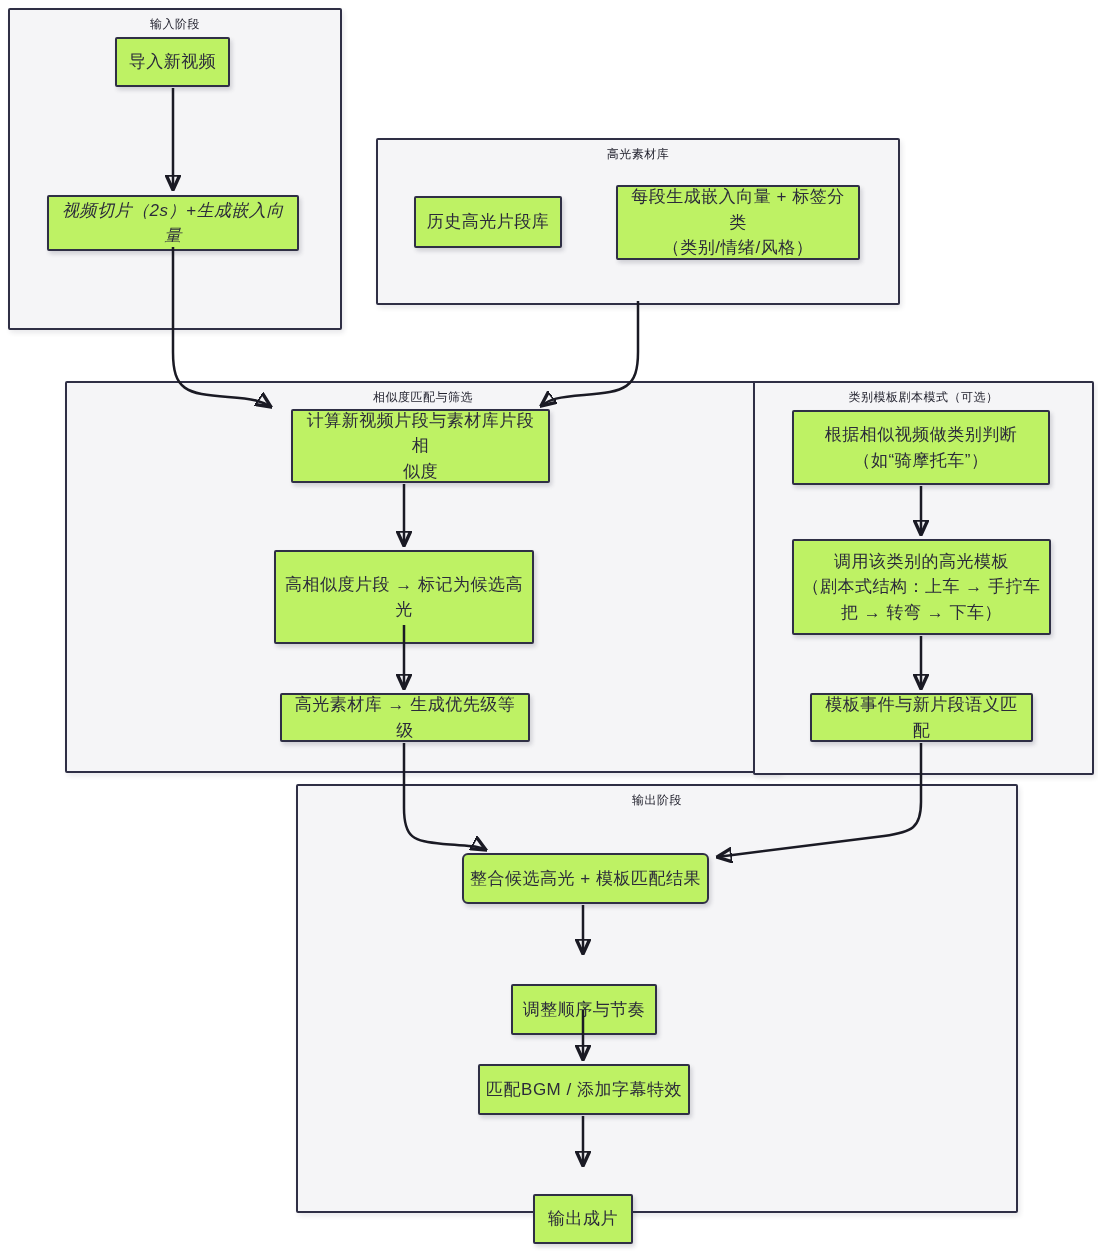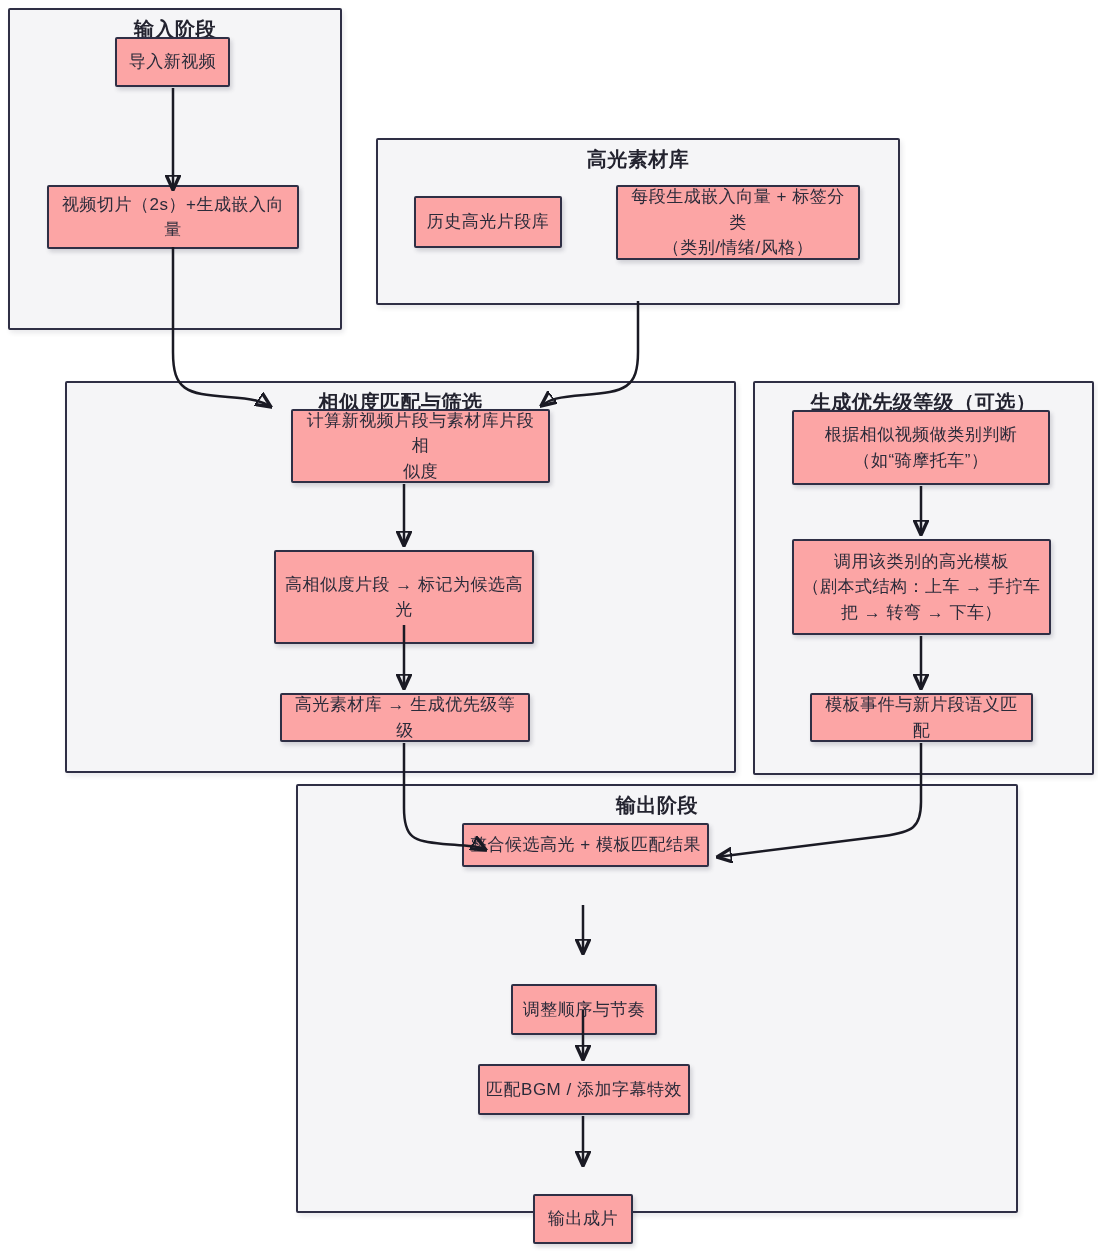--- a/index.html
+++ b/index.html
@@ -15,29 +15,29 @@
     background:#f5f5f7;
     border:2px solid #2f2f45;
     border-radius:2px;
     box-shadow:2px 3px 5px rgba(40,40,60,0.10);
     z-index:1;
   }
   .container-title{
     position:absolute;
     left:0;right:0;top:6px;
     text-align:center;
-    font-size:20px;
-    font-weight:700;
+    font-size:12px;
+    font-weight:400;
     letter-spacing:0.5px;
     color:#23232f;
     z-index:3;
   }
   .node{
     position:absolute;
-    background:#fca5a5;
+    background:#bef264;
     border:2px solid #2f2f45;
     border-radius:2px;
     box-shadow:2px 3px 4px rgba(40,40,60,0.18);
     display:flex;
     align-items:center;
     justify-content:center;
     text-align:center;
     font-size:17px;
     font-weight:500;
     letter-spacing:0.5px;
@@ -61,52 +61,52 @@
     stroke-width:2.5;
   }
 </style>
 </head>
 <body>
 
 <div class="container" style="left:8px;top:8px;width:330px;height:318px;">
   <div class="container-title">输入阶段</div>
 </div>
 <div class="node" style="left:115px;top:37px;width:115px;height:50px;">导入新视频</div>
-<div class="node" style="left:47px;top:185px;width:252px;height:64px;">视频切片（2s）+生成嵌入向量</div>
+<div class="node" style="left:47px;top:195px;width:252px;height:56px;font-style:italic;">视频切片（2s）+生成嵌入向量</div>
 
 <div class="container" style="left:376px;top:138px;width:520px;height:163px;">
   <div class="container-title">高光素材库</div>
 </div>
 <div class="node" style="left:414px;top:196px;width:148px;height:52px;">历史高光片段库</div>
 <div class="node" style="left:616px;top:185px;width:244px;height:75px;">每段生成嵌入向量 + 标签分类
 （类别/情绪/风格）</div>
 
-<div class="container" style="left:65px;top:381px;width:667px;height:388px;">
+<div class="container" style="left:65px;top:381px;width:667px;height:388px;padding-left:45px;">
   <div class="container-title">相似度匹配与筛选</div>
 </div>
 <div class="node" style="left:275px;top:409px;width:259px;height:74px;margin-left:16px;">计算新视频片段与素材库片段相
 似度</div>
 <div class="node" style="left:274px;top:550px;width:260px;height:94px;">高相似度片段 → 标记为候选高
 光</div>
 <div class="node" style="left:280px;top:693px;width:250px;height:49px;">高光素材库 → 生成优先级等级</div>
 
 <div class="container" style="left:753px;top:381px;width:337px;height:390px;">
-  <div class="container-title">生成优先级等级（可选）</div>
+  <div class="container-title">类别模板剧本模式（可选）</div>
 </div>
 <div class="node" style="left:792px;top:410px;width:258px;height:75px;">根据相似视频做类别判断
 （如“骑摩托车”）</div>
 <div class="node" style="left:792px;top:539px;width:259px;height:96px;">调用该类别的高光模板
 （剧本式结构：上车 → 手拧车
 把 → 转弯 → 下车）</div>
 <div class="node" style="left:810px;top:693px;width:223px;height:49px;">模板事件与新片段语义匹配</div>
 
 <div class="container" style="left:296px;top:784px;width:718px;height:425px;">
   <div class="container-title">输出阶段</div>
 </div>
-<div class="node" style="left:462px;top:823px;width:247px;height:44px;">整合候选高光 + 模板匹配结果</div>
+<div class="node" style="left:462px;top:853px;width:247px;height:51px;border-radius:6px;">整合候选高光 + 模板匹配结果</div>
 <div class="node" style="left:511px;top:958px;width:146px;height:51px;margin-top:26px;">调整顺序与节奏</div>
 <div class="node" style="left:478px;top:1064px;width:212px;height:51px;">匹配BGM / 添加字幕特效</div>
 <div class="node" style="left:533px;top:1170px;width:100px;height:50px;margin-top:24px;">输出成片</div>
 
 <svg class="wires" viewBox="0 0 1098 1258">
   <defs>
     <marker id="ah" viewBox="0 0 12 12" refX="11" refY="6" markerWidth="6.5" markerHeight="6.5" orient="auto">
       <path d="M0,1 L11,6 L0,11 Z" fill="#1a1a24" stroke="none"></path>
     </marker>
   </defs>

